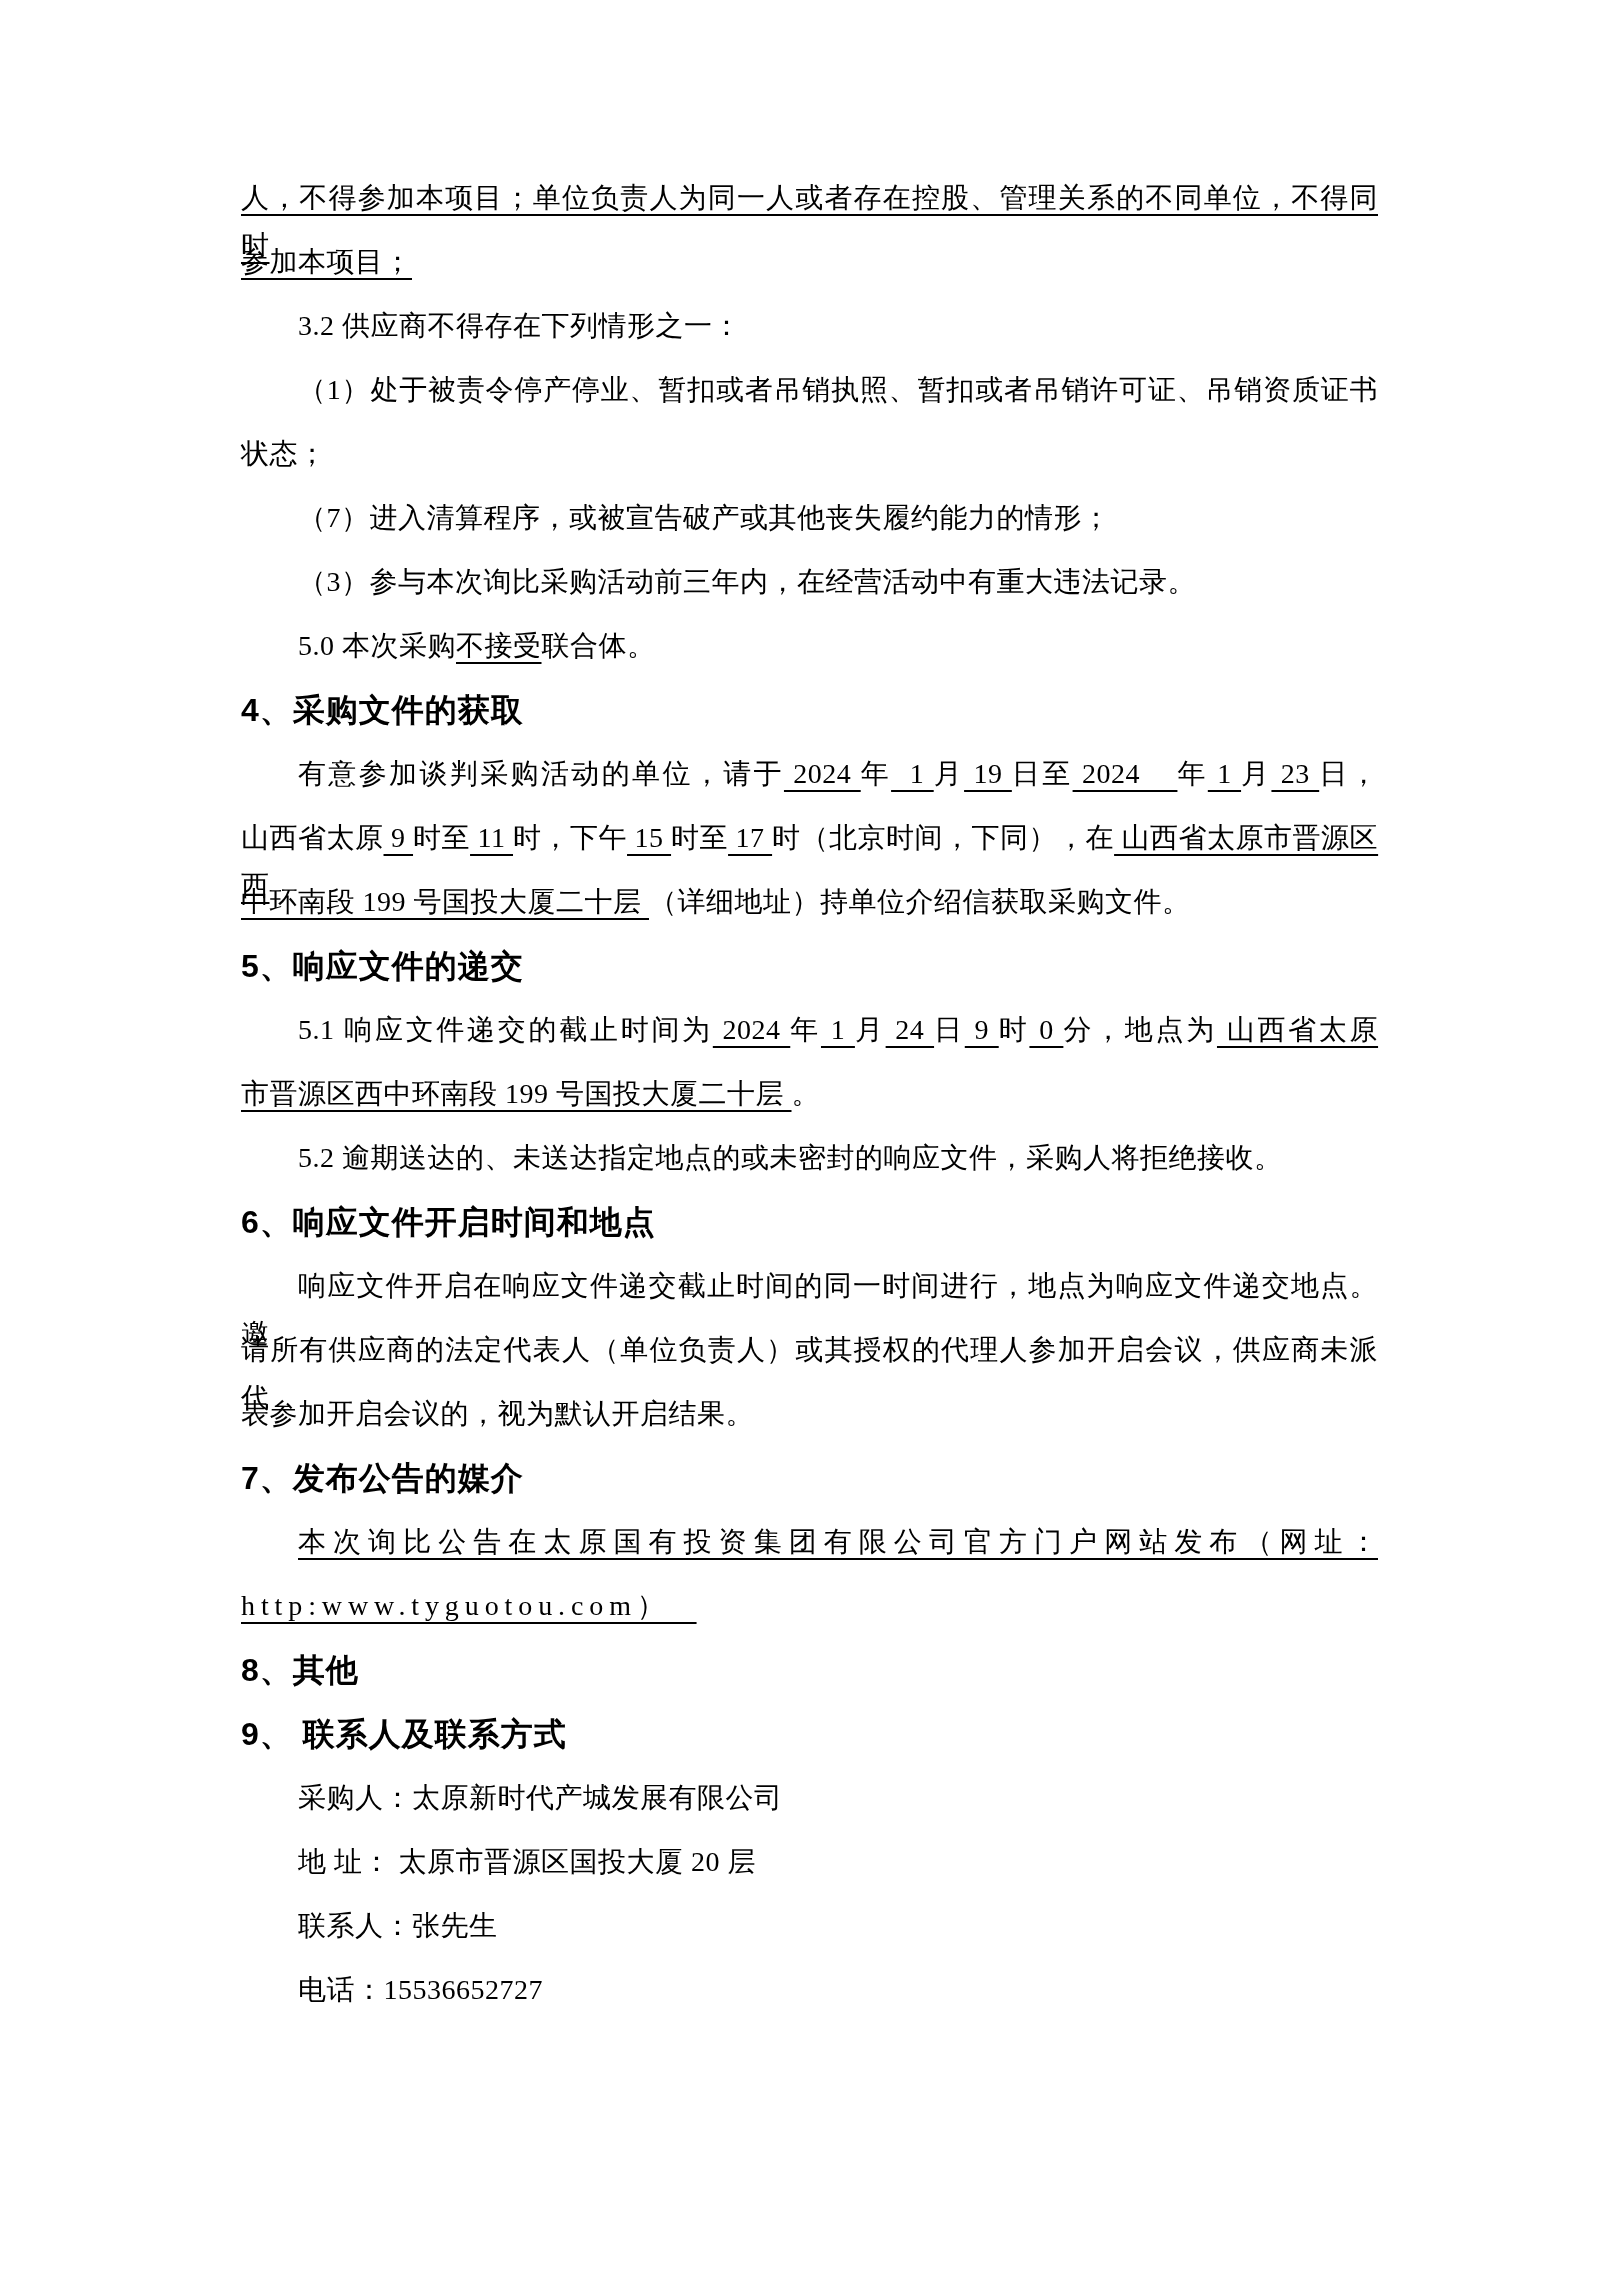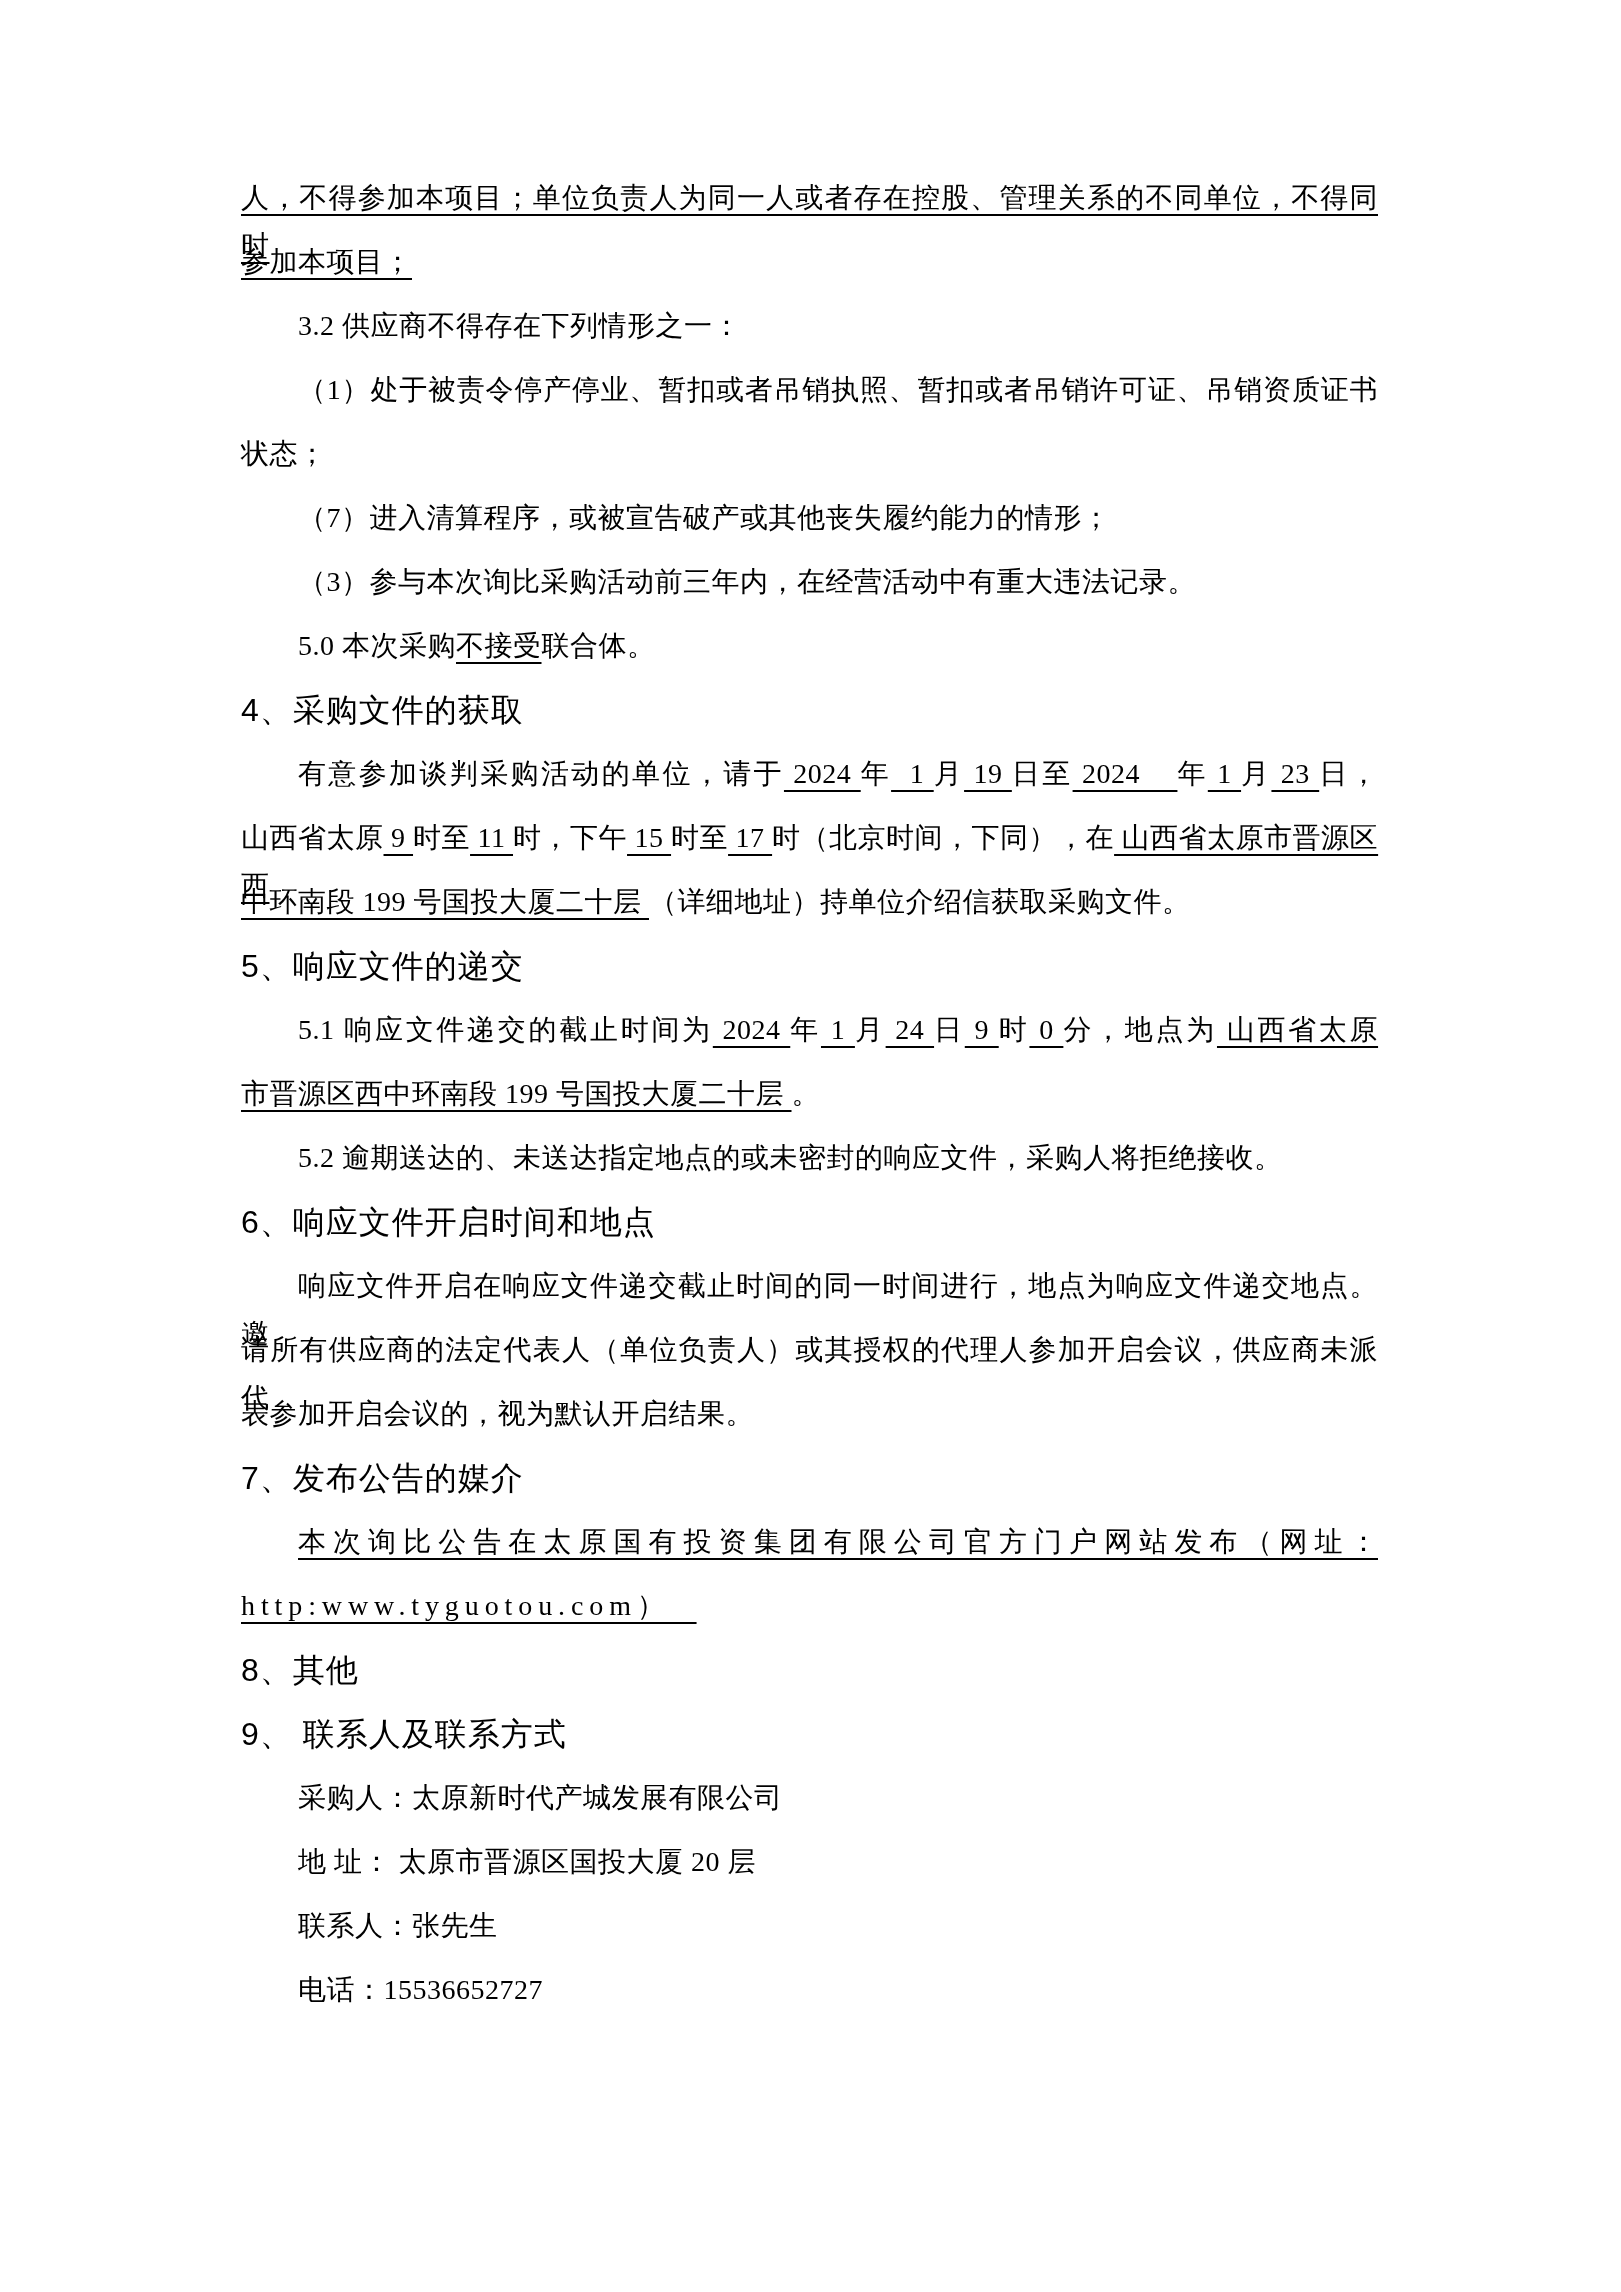--- a/index.html
+++ b/index.html
@@ -26,21 +26,21 @@
     text-align-last:justify;
   }
   .indent{ text-indent:57px; }
   .u{
     text-decoration:underline;
     text-underline-offset:6.9px;
     text-decoration-thickness:1.5px;
   }
   .h{
     font-family:"Liberation Sans","DejaVu Sans",sans-serif;
-    font-weight:normal;
+    font-weight:bold;
     font-size:32px;
     letter-spacing:1px;
   }
   .ls{ letter-spacing:5.9px; }
 </style>
 </head>
 <body>
 
 <div class="page">
   <div class="content">

